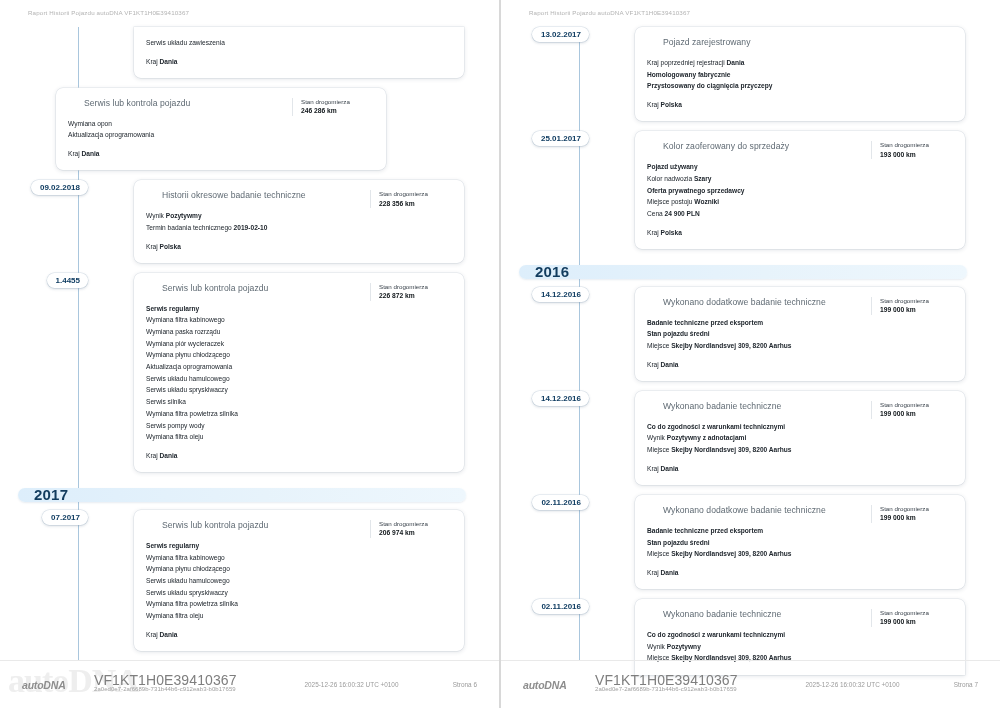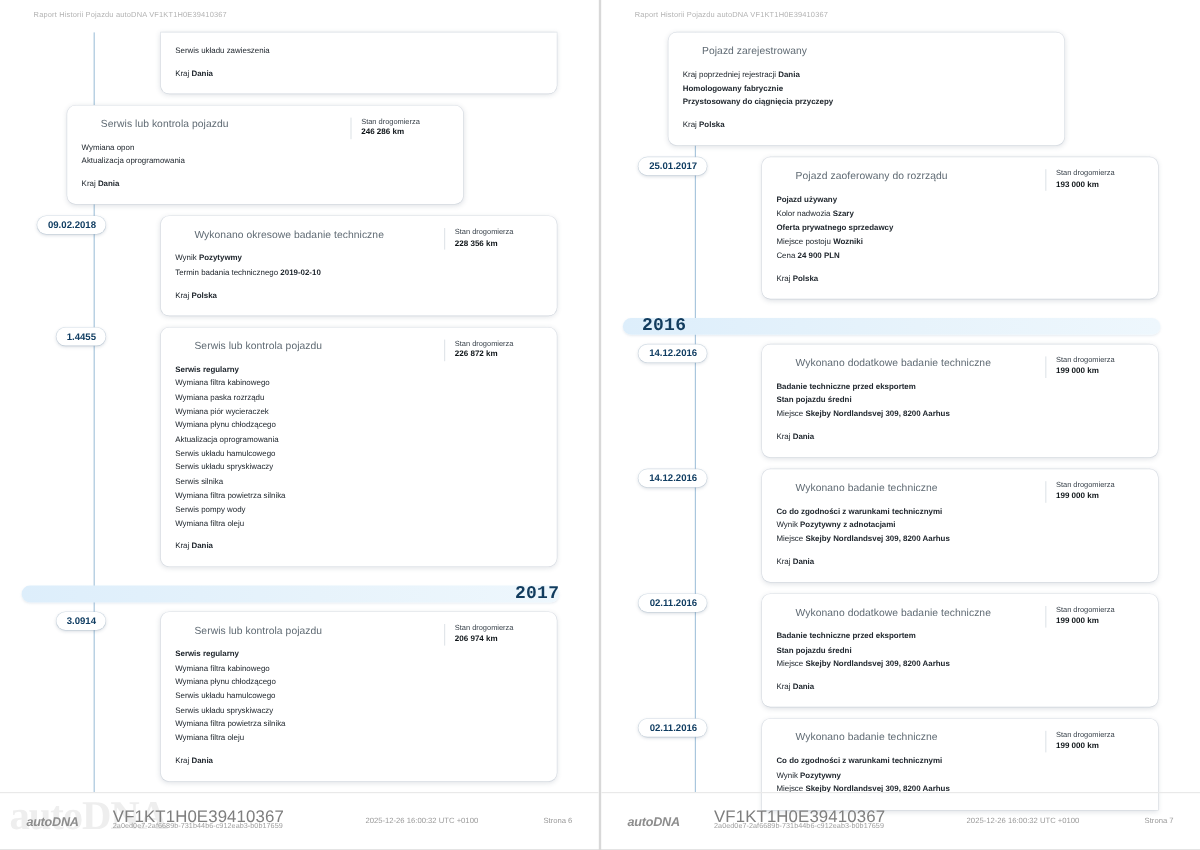--- a/index.html
+++ b/index.html
@@ -73,21 +73,20 @@
 
   .yearbar {
     margin: 0 0 0 18px;
     width: 448px;
     height: 14px;
     border-radius: 13px;
     background: linear-gradient(to right, #ddeefb 0%, #e7f3fb 55%, #eef7fd 100%);
     display: flex; align-items: center;
     padding-left: 16px;
     box-shadow: 0 1px 2px rgba(120,150,175,.18);
-    font-family: Liberation Mono, monospace;
   }
   .yearbar span { font-size: 15px; font-weight: bold; color: #123c5e; letter-spacing: .2px; }
 
   .footer {
     position: absolute; left: 0; right: 0; bottom: 0; height: 48px;
     border-top: 1px solid #e9e9e9;
     display: flex; align-items: center;
   }
   .footer-inner { display: flex; align-items: center; width: 100%; padding: 0 22px; }
   .brand {
@@ -145,21 +144,21 @@
               </div>
             </div>
           </div>
           <div style="height: 10px;"></div>
           <div class="row">
             <div class="datecol">
               <div class="datebadge">09.02.2018</div>
             </div>
             <div class="card">
               <div class="card-main">
-                <div class="card-title">Wykonano okresowe badanie techniczne</div>
+                <div class="card-title">Historii okresowe badanie techniczne</div>
                 <div class="lines">
                   <p>Wynik <span class="v">Pozytywmy</span></p>
                   <p>Termin badania technicznego <span class="v">2019-02-10</span></p>
                 </div>
                 <div class="country">Kraj <span class="v">Polska</span></div>
               </div>
               <div class="odo">
                 <div class="k">Stan drogomierza</div>
                 <div class="v">228 356 km</div>
               </div>
@@ -189,26 +188,26 @@
                 </div>
                 <div class="country">Kraj <span class="v">Dania</span></div>
               </div>
               <div class="odo">
                 <div class="k">Stan drogomierza</div>
                 <div class="v">226 872 km</div>
               </div>
             </div>
           </div>
           <div style="height: 10px;"></div>
-          <div class="yearbar" style="margin-top: 6px; margin-bottom: 8px; justify-content: flex-end;">
+          <div class="yearbar" style="margin-top: 6px; margin-bottom: 8px;">
             <span>2017</span>
           </div>
           <div class="row">
             <div class="datecol">
-              <div class="datebadge">3.0914</div>
+              <div class="datebadge">07.2017</div>
             </div>
             <div class="card">
               <div class="card-main">
                 <div class="card-title">Serwis lub kontrola pojazdu</div>
                 <div class="lines">
                   <p class="b">Serwis regularny</p>
                   <p>Wymiana filtra kabinowego</p>
                   <p>Wymiana płynu chłodzącego</p>
                   <p>Serwis układu hamulcowego</p>
                   <p>Serwis układu spryskiwaczy</p>
@@ -239,40 +238,43 @@
       </div>
     </div>
   </div>
 
   <div class="page">
     <div class="page-head">Raport Historii Pojazdu autoDNA VF1KT1H0E39410367</div>
     <div class="body-area">
       <div class="rail"></div>
       <div class="tl">
           <div class="row">
+            <div class="datecol">
+              <div class="datebadge">13.02.2017</div>
+            </div>
             <div class="card">
               <div class="card-main">
                 <div class="card-title">Pojazd zarejestrowany</div>
                 <div class="lines">
                   <p>Kraj poprzedniej rejestracji <span class="v">Dania</span></p>
                   <p class="b">Homologowany fabrycznie</p>
                   <p class="b">Przystosowany do ciągnięcia przyczepy</p>
                 </div>
                 <div class="country">Kraj <span class="v">Polska</span></div>
               </div>
             </div>
           </div>
           <div style="height: 10px;"></div>
           <div class="row">
             <div class="datecol">
               <div class="datebadge">25.01.2017</div>
             </div>
             <div class="card">
               <div class="card-main">
-                <div class="card-title">Pojazd zaoferowany do rozrządu</div>
+                <div class="card-title">Kolor zaoferowany do sprzedaży</div>
                 <div class="lines">
                   <p class="b">Pojazd używany</p>
                   <p>Kolor nadwozia <span class="v">Szary</span></p>
                   <p class="b">Oferta prywatnego sprzedawcy</p>
                   <p>Miejsce postoju <span class="v">Wozniki</span></p>
                   <p>Cena <span class="v">24 900 PLN</span></p>
                 </div>
                 <div class="country">Kraj <span class="v">Polska</span></div>
               </div>
               <div class="odo">

